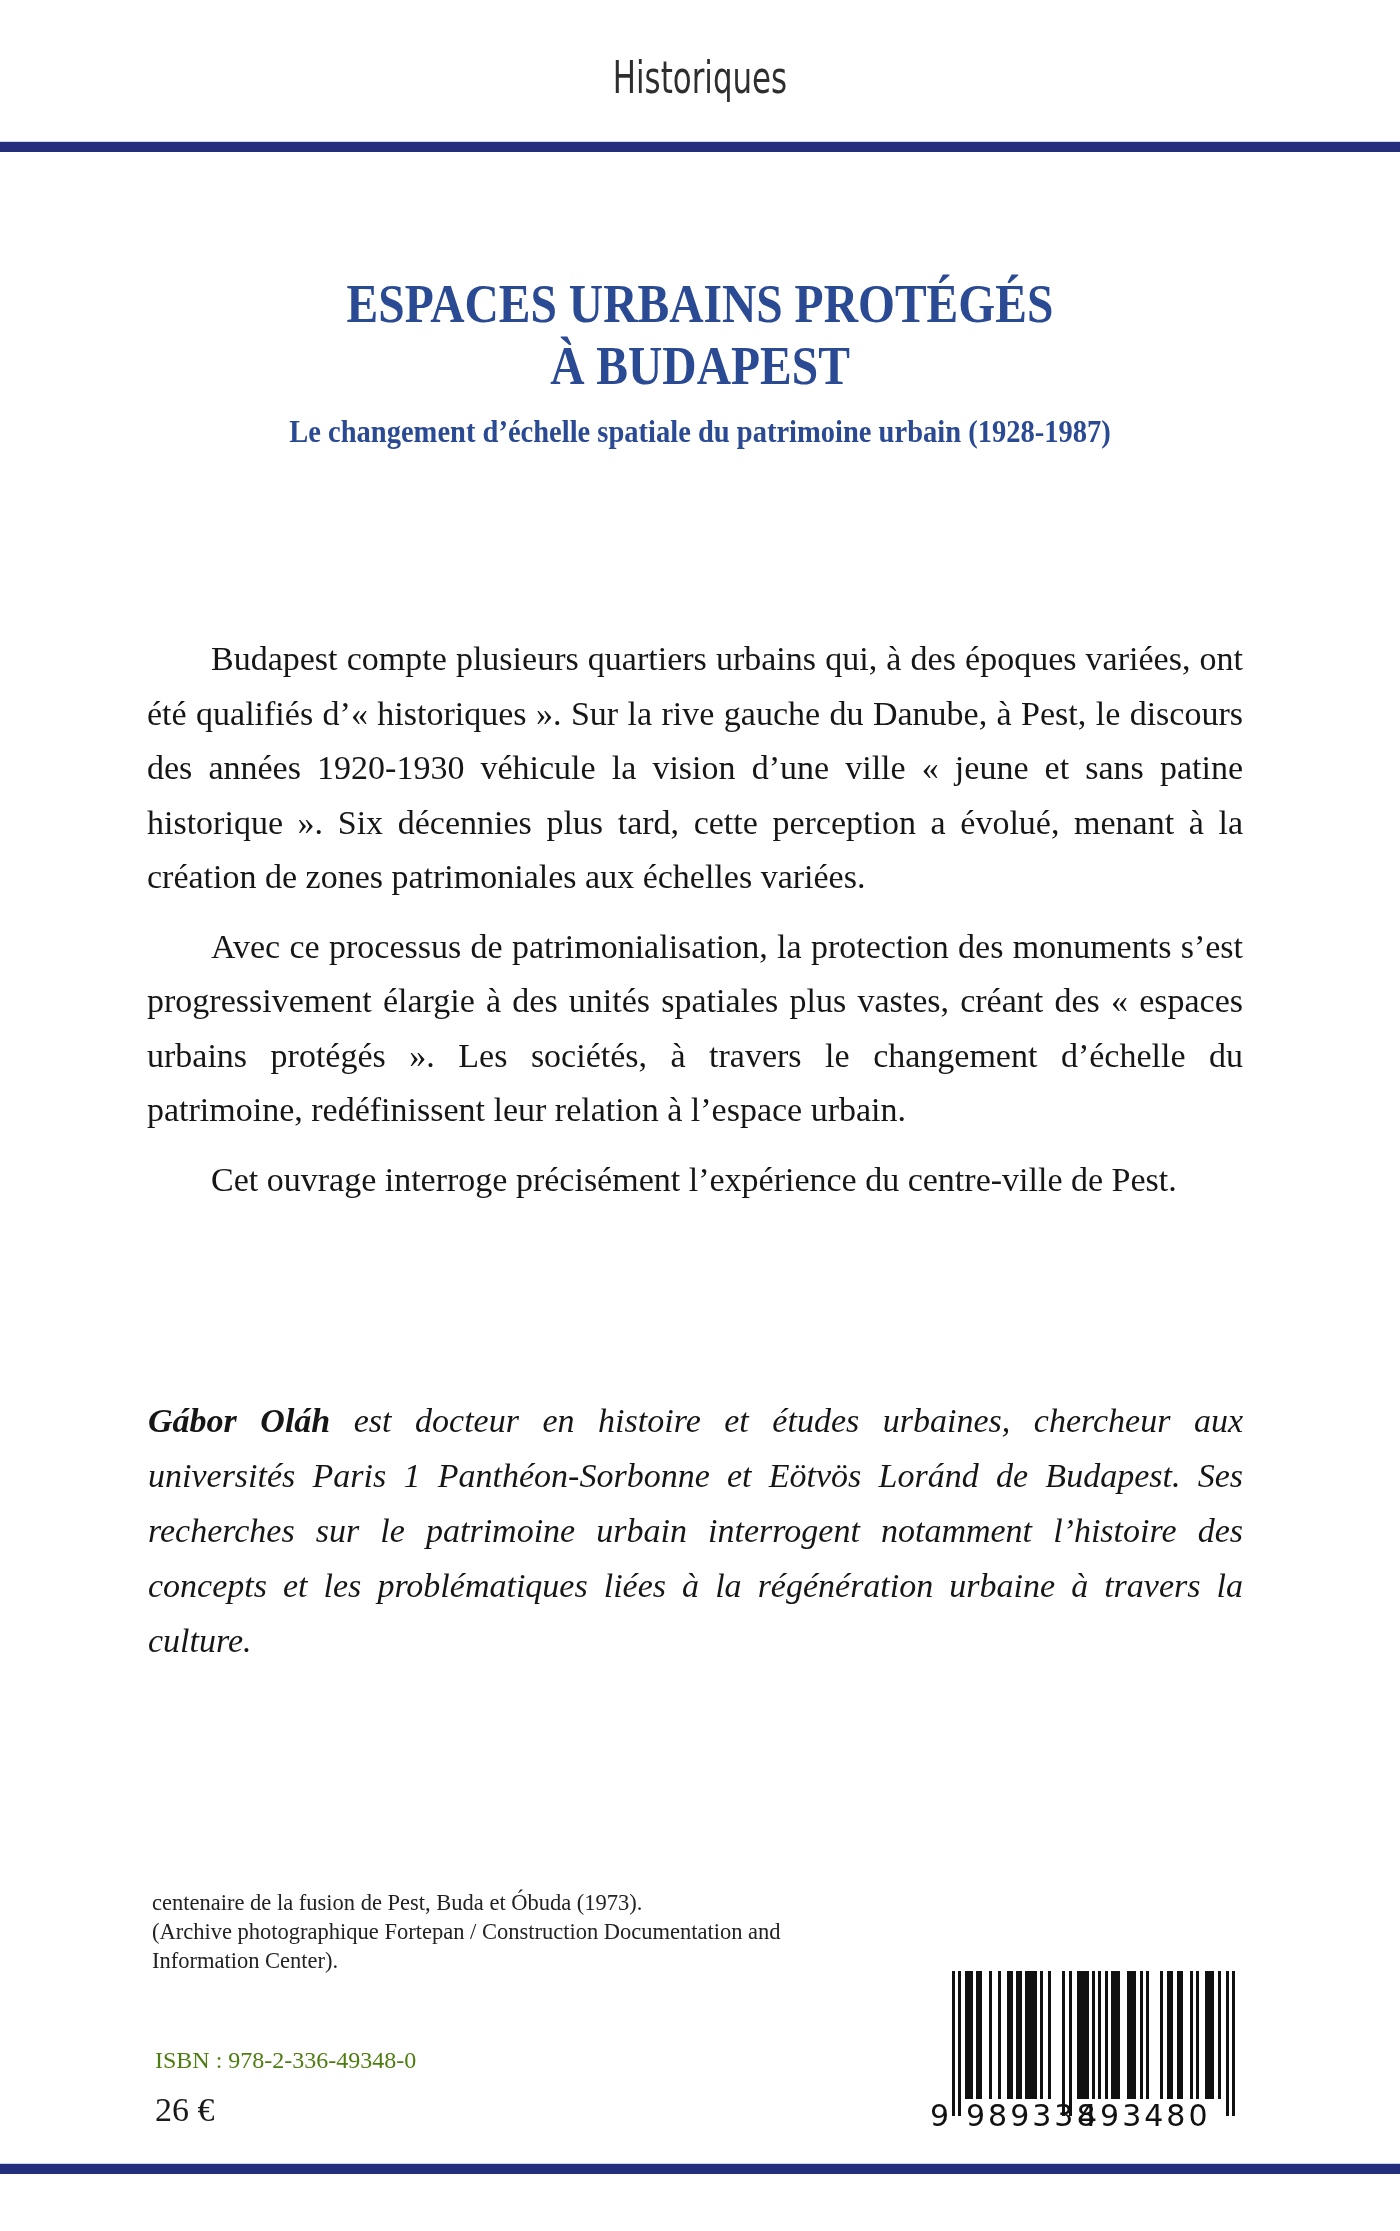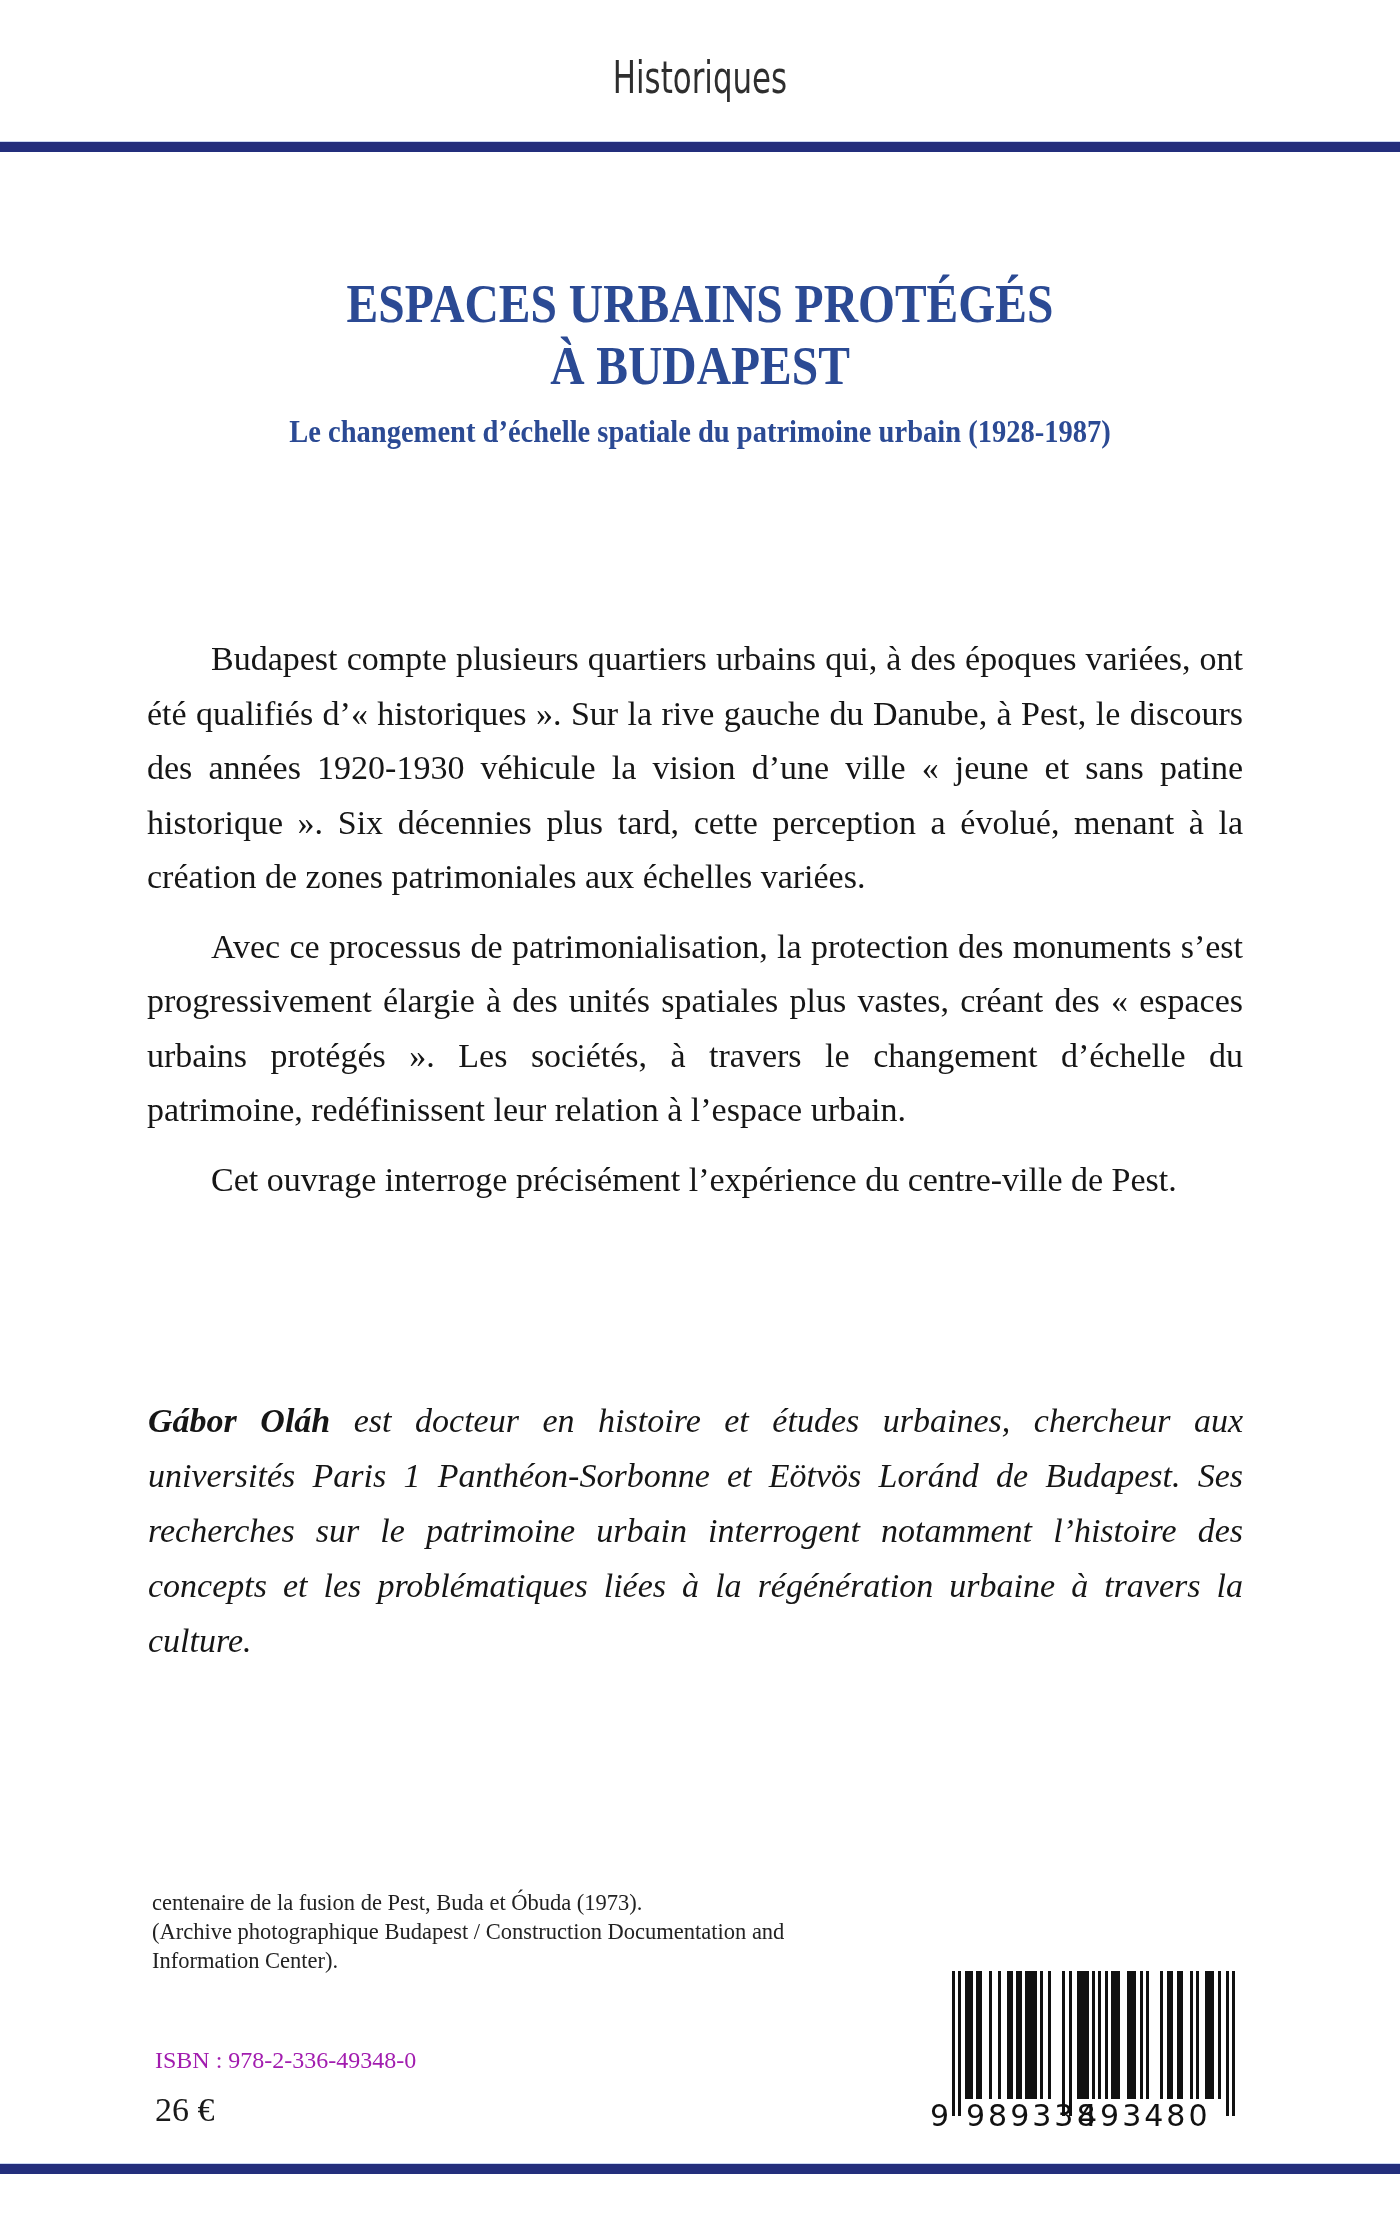--- a/index.html
+++ b/index.html
@@ -114,21 +114,21 @@
       font-size: 22.5px;
       line-height: 29px;
       color: #222;
     }
     .isbn {
       position: absolute;
       top: 2045px;
       left: 155px;
       font-size: 24px;
       line-height: 30px;
-      color: #a21caf;
+      color: #4d7c0f;
     }
     .price {
       position: absolute;
       top: 2090px;
       left: 155px;
       font-size: 34px;
       line-height: 40px;
       color: #1a1a1a;
     }
 
@@ -174,21 +174,21 @@
 <div class="blurb">
   <p>Budapest compte plusieurs quartiers urbains qui, à des époques variées, ont été qualifiés d’« historiques ». Sur la rive gauche du Danube, à Pest, le discours des années 1920-1930 véhicule la vision d’une ville « jeune et sans patine historique ». Six décennies plus tard, cette perception a évolué, menant à la création de zones patrimoniales aux échelles variées.</p>
   <p>Avec ce processus de patrimonialisation, la protection des monuments s’est progressivement élargie à des unités spatiales plus vastes, créant des « espaces urbains protégés ». Les sociétés, à travers le changement d’échelle du patrimoine, redéfinissent leur relation à l’espace urbain.</p>
   <p>Cet ouvrage interroge précisément l’expérience du centre-ville de Pest.</p>
 </div>
 
 <div class="bio"><b>Gábor Oláh</b><span> est docteur en histoire et études urbaines, chercheur aux universités Paris 1 Panthéon-Sorbonne et Eötvös Loránd de Budapest. Ses recherches sur le patrimoine urbain interrogent notamment l’histoire des concepts et les problématiques liées à la régénération urbaine à travers la culture.</span></div>
 
 <div class="credits">
   <div>centenaire de la fusion de Pest, Buda et Óbuda (1973).</div>
-  <div>(Archive photographique Budapest / Construction Documentation and</div>
+  <div>(Archive photographique Fortepan / Construction Documentation and</div>
   <div>Information Center).</div>
 </div>
 
 <div class="isbn">ISBN : 978-2-336-49348-0</div>
 <div class="price">26 €</div>
 
 <div class="barcode">
   <svg width="340" height="150" viewBox="0 0 340 150" xmlns="http://www.w3.org/2000/svg">
     <g fill="#111">
 

